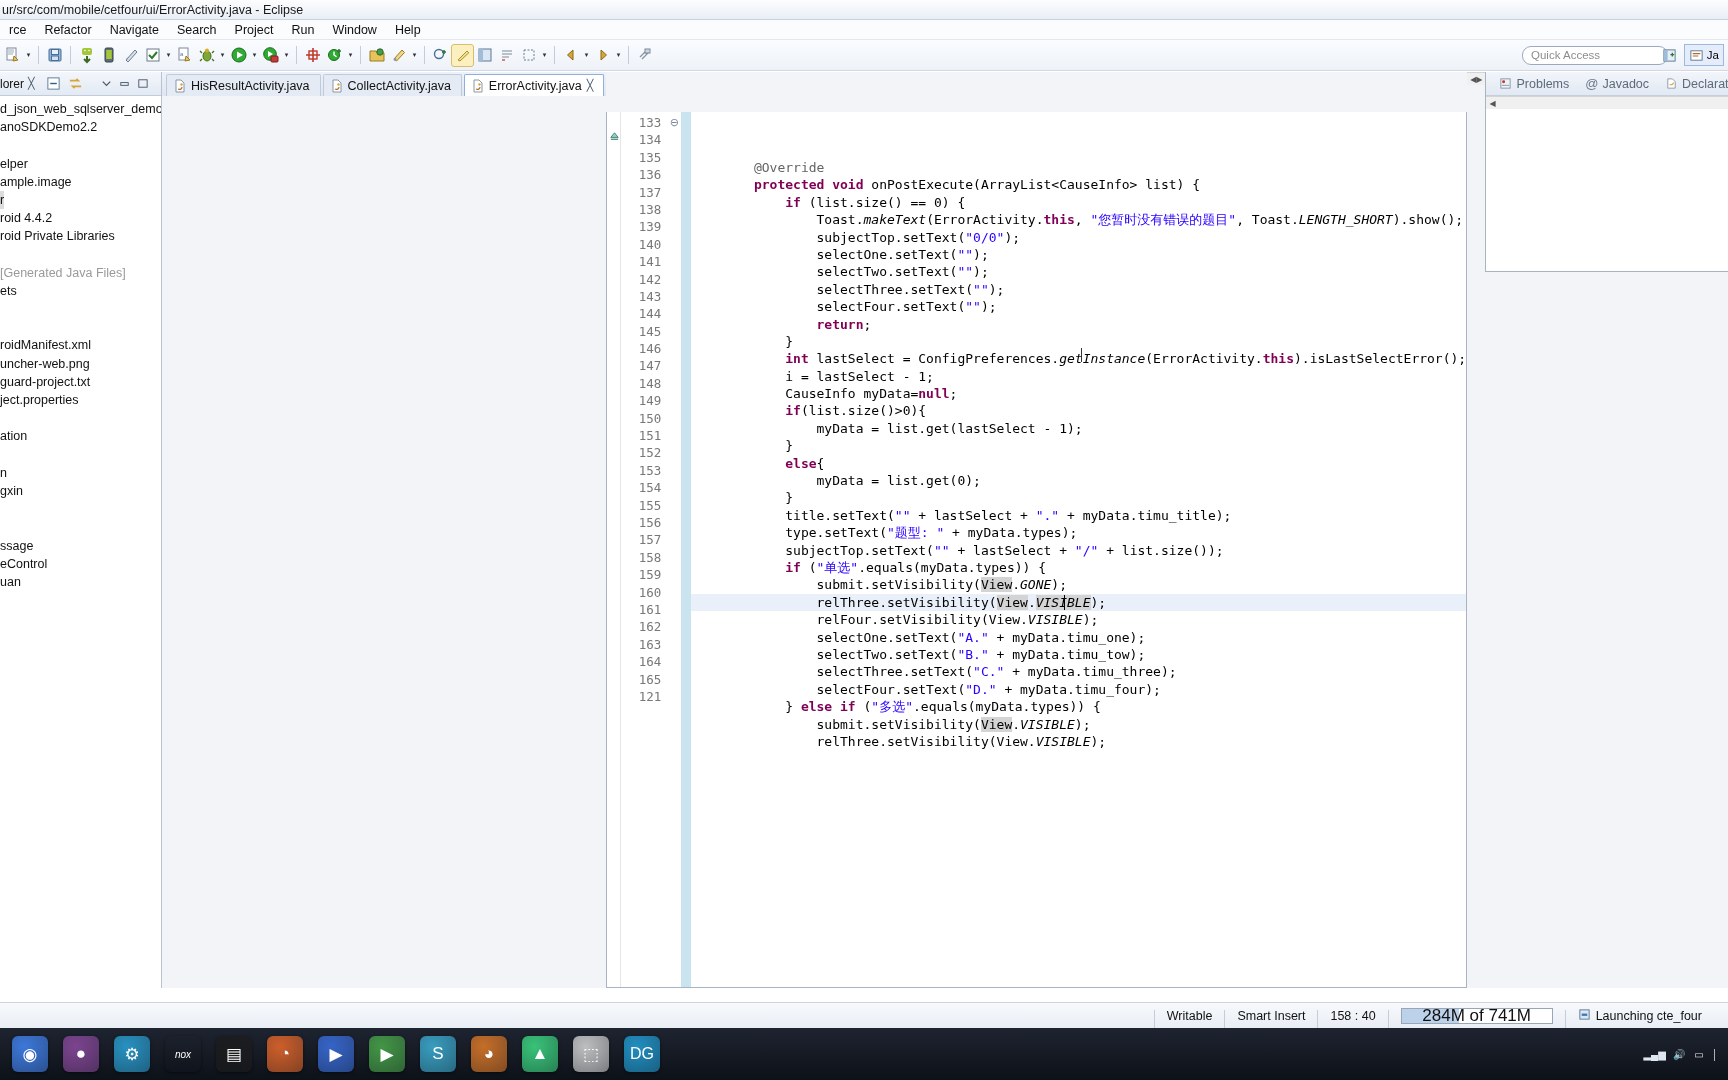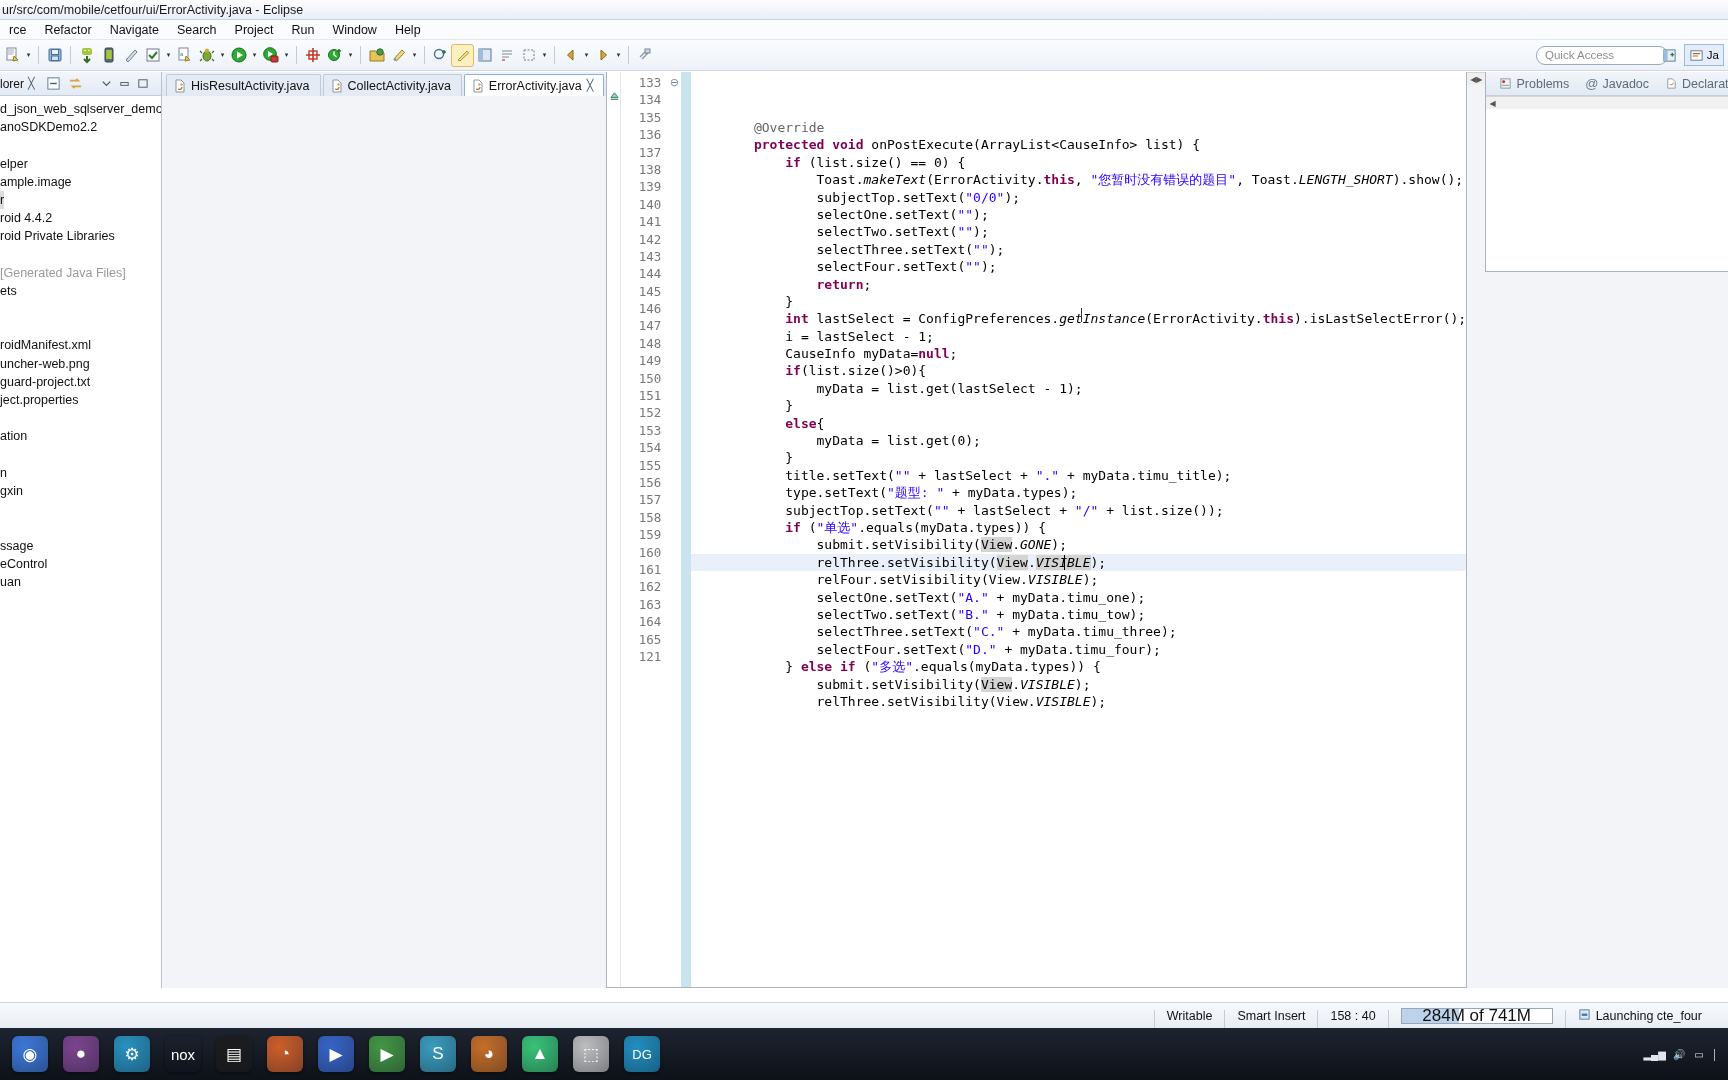--- a/index.html
+++ b/index.html
@@ -19,21 +19,21 @@
   
   #toolbar{ height:31px; background:linear-gradient(#fafcff,#eef2f8);
     border-bottom:1px solid #cfd8e4; display:flex; align-items:center; gap:1px;
     padding-left:2px; position:relative; }
   .tb{ width:21px; height:21px; display:flex; align-items:center;
     justify-content:center; border-radius:2px; position:relative; }
   .tb.sel{ background:#fdf0c0; outline:1px solid #d8bf63; }
   .sep{ width:1px; height:18px; background:#c3ccd9; margin:0 4px; }
   .arrow{ width:9px; height:21px; display:flex; align-items:center;
     justify-content:center; font-size:7px; color:#333; }
-  #quickaccess{ position:absolute; right:60px; width:132px; height:19px;
+  #quickaccess{ position:absolute; right:60px; width:146px; height:19px;
     border:1px solid #9aabbf; border-radius:9px; background:#fff;
     font-size:11.5px; color:#8d8d8d; padding-left:8px; line-height:17px; }
   #qa-persp{ position:absolute; right:4px; display:flex; align-items:center; gap:2px;}
   .persp-btn{ height:22px; padding:1px 4px; display:flex; align-items:center;
     gap:3px; font-size:11.5px; border:1px solid transparent;}
   .persp-btn.active{ background:#e4edf9; border:1px solid #9dbade; }
 
   
   #workbench{ position:absolute; top:72px; left:0; right:0; bottom:92px;
     display:flex; background:#f2f4f8; }
@@ -62,21 +62,21 @@
   .edtab{ height:22px; display:flex; align-items:center; gap:5px;
     padding:0 10px 0 7px; font-size:12.5px; color:#111; background:#e4ebf5;
     border:1px solid #c0cada; border-bottom:none; margin-right:2px;
     border-radius:2px 2px 0 0; }
   .edtab.active{ background:#fff; border-color:#8fb0d8; font-weight:normal; }
   .jicon{ width:12px; height:14px; display:inline-block; }
   .xbtn{ font-size:11px; color:#4a5a6a; }
 
   
   #codewrap{ flex:1; display:flex; background:#fff;
-    border:1px solid #a9b4c3; border-top:none; min-height:0; }
+    border:1px solid #a9b4c3; border-top:none; min-height:0;margin-top:40px; }
   #markbar{ width:14px; background:#fff; border-right:1px solid #e5e5e5;
     position:relative; }
   #gutter{ width:46px; background:#fff; text-align:right; padding-right:6px;
     font-family:"DejaVu Sans Mono", monospace; font-size:12.5px; color:#787878;
     padding-top:2px; }
   #foldbar{ width:14px; background:#fff; padding-top:2px; }
   #annobar{ width:10px; background:#c9e3ef; }
   #code{ flex:1; font-family:"DejaVu Sans Mono", monospace; font-size:13px;
     color:#000; padding-top:2px; overflow:hidden; white-space:pre; position:relative;}
   .ln{ height:17.4px; line-height:17.4px; }
@@ -629,21 +629,21 @@
   <div class="tbicon" style="background: radial-gradient(circle at 35% 30%, rgba(66, 133, 244, 0.867), rgba(66, 133, 244, 0.533)); box-shadow: rgba(0, 0, 0, 0.5) 0px 1px 3px;">
       <span style="font-size: 17px;">◉</span>
     </div>
     <div class="tbicon" style="background: radial-gradient(circle at 35% 30%, rgba(139, 74, 158, 0.867), rgba(139, 74, 158, 0.533)); box-shadow: rgba(0, 0, 0, 0.5) 0px 1px 3px;">
       <span style="font-size: 17px;">●</span>
     </div>
     <div class="tbicon" style="background: radial-gradient(circle at 35% 30%, rgba(42, 163, 216, 0.867), rgba(42, 163, 216, 0.533)); box-shadow: rgba(0, 0, 0, 0.5) 0px 1px 3px;">
       <span style="font-size: 17px;">⚙</span>
     </div>
     <div class="tbicon" style="box-shadow: rgba(0, 0, 0, 0.5) 0px 1px 3px;">
-      <span style="font-size: 15px;">nox</span>
+      <span style="font-size: 10px; font-style: italic;">nox</span>
     </div>
     <div class="tbicon" style="background: radial-gradient(circle at 35% 30%, rgba(27, 27, 27, 0.867), rgba(27, 27, 27, 0.533)); box-shadow: rgba(0, 0, 0, 0.5) 0px 1px 3px;">
       <span style="font-size: 17px;">▤</span>
     </div>
     <div class="tbicon" style="background: radial-gradient(circle at 35% 30%, rgba(232, 104, 42, 0.867), rgba(232, 104, 42, 0.533)); box-shadow: rgba(0, 0, 0, 0.5) 0px 1px 3px;">
       <span style="font-size: 17px;">◔</span>
     </div>
     <div class="tbicon" style="background: radial-gradient(circle at 35% 30%, rgba(58, 111, 224, 0.867), rgba(58, 111, 224, 0.533)); box-shadow: rgba(0, 0, 0, 0.5) 0px 1px 3px;">
       <span style="font-size: 17px;">▶</span>
     </div>
@@ -656,21 +656,21 @@
     <div class="tbicon" style="background: radial-gradient(circle at 35% 30%, rgba(224, 122, 40, 0.867), rgba(224, 122, 40, 0.533)); box-shadow: rgba(0, 0, 0, 0.5) 0px 1px 3px;">
       <span style="font-size: 17px;">◕</span>
     </div>
     <div class="tbicon" style="background: radial-gradient(circle at 35% 30%, rgba(61, 220, 132, 0.867), rgba(61, 220, 132, 0.533)); box-shadow: rgba(0, 0, 0, 0.5) 0px 1px 3px;">
       <span style="font-size: 17px;">▲</span>
     </div>
     <div class="tbicon" style="background: radial-gradient(circle at 35% 30%, rgba(215, 215, 215, 0.867), rgba(215, 215, 215, 0.533)); box-shadow: rgba(0, 0, 0, 0.5) 0px 1px 3px;">
       <span style="font-size: 17px;">⬚</span>
     </div>
     <div class="tbicon" style="background: radial-gradient(circle at 35% 30%, rgba(33, 160, 216, 0.867), rgba(33, 160, 216, 0.533)); box-shadow: rgba(0, 0, 0, 0.5) 0px 1px 3px;">
-      <span style="font-size: 13px;">DG</span>
+      <span style="font-size: 16px;">DG</span>
     </div>
     <div id="tray">
     <span>▂▄▆</span>
     <span>🔊</span>
     <span>▭</span>
     <span>│</span>
   </div>
 </div>
 
 </body></html>

